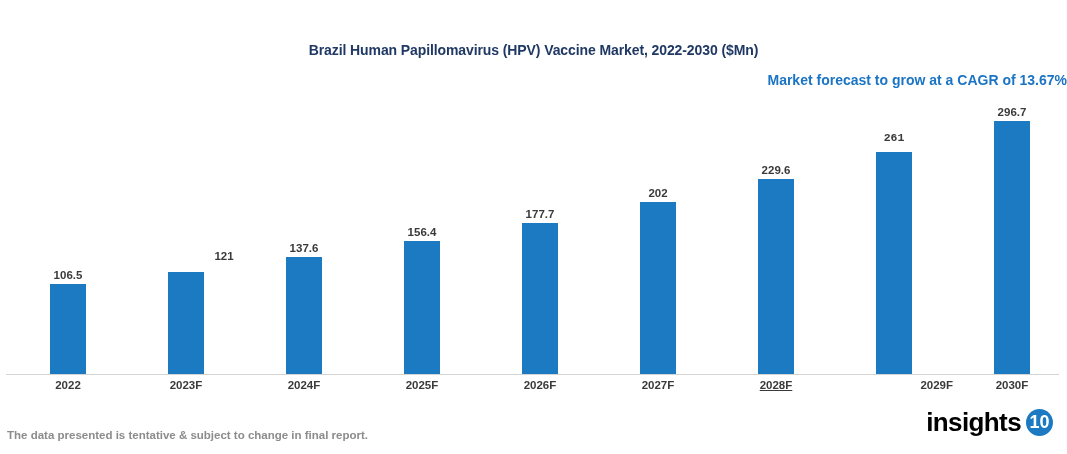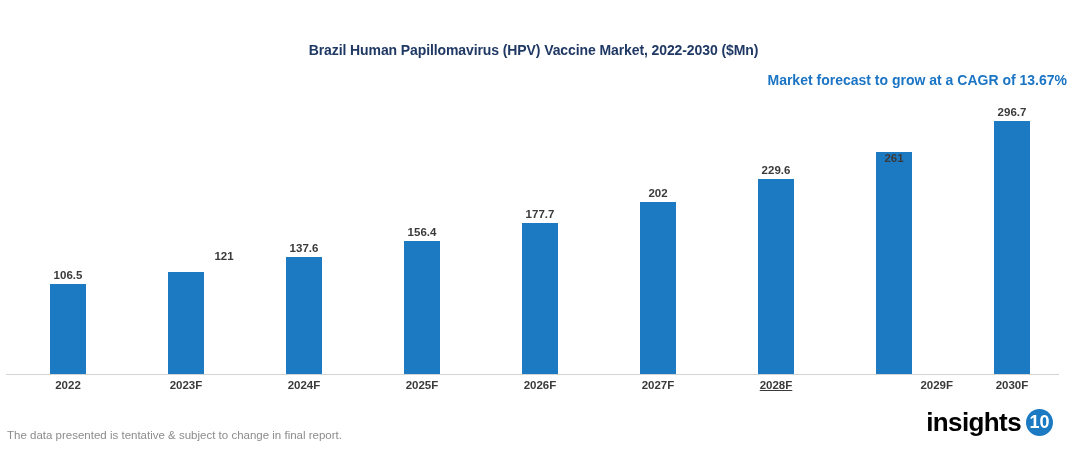--- a/index.html
+++ b/index.html
@@ -101,21 +101,21 @@
     color: #3a3a3a;
     white-space: nowrap;
   }
 
   
   #disclaimer {
     position: absolute;
     left: 7px;
     top: 429px;
     font-size: 11.5px;
-    font-weight: normal;
+    font-weight: bold;
     color: #8c8c8c;
     white-space: nowrap;
   }
   #logo {
     position: absolute;
     right: 14px;
     top: 405px;
     display: flex;
     align-items: center;
     height: 34px;
@@ -174,21 +174,21 @@
       <div class="bar-group" style="left: 593px;">
         <div class="bar" style="height: 172.677px; background: rgb(27, 122, 194);"></div>
         <div class="bar-value" style="bottom: 175.677px;">202</div>
       </div>
       <div class="bar-group" style="left: 711px;">
         <div class="bar" style="height: 196.271px; background: rgb(27, 122, 194);"></div>
         <div class="bar-value" style="bottom: 199.271px;">229.6</div>
       </div>
       <div class="bar-group" style="left: 829px;">
         <div class="bar" style="height: 223.113px; background: rgb(27, 122, 194);"></div>
-        <div class="bar-value" style="bottom: 211px;">261</div>
+        <div class="bar-value" style="bottom: 231px; font-family: Liberation Mono, monospace;">261</div>
       </div>
       <div class="bar-group" style="left: 947px;">
         <div class="bar" style="height: 253.631px; background: rgb(27, 122, 194);"></div>
         <div class="bar-value" style="bottom: 256.631px;">296.7</div>
       </div>
     </div>
   <div id="baseline"></div>
   <div id="categories">
       <div class="cat-label" style="left: 3px;">2022</div>
       <div class="cat-label" style="left: 121px;">2023F</div>

